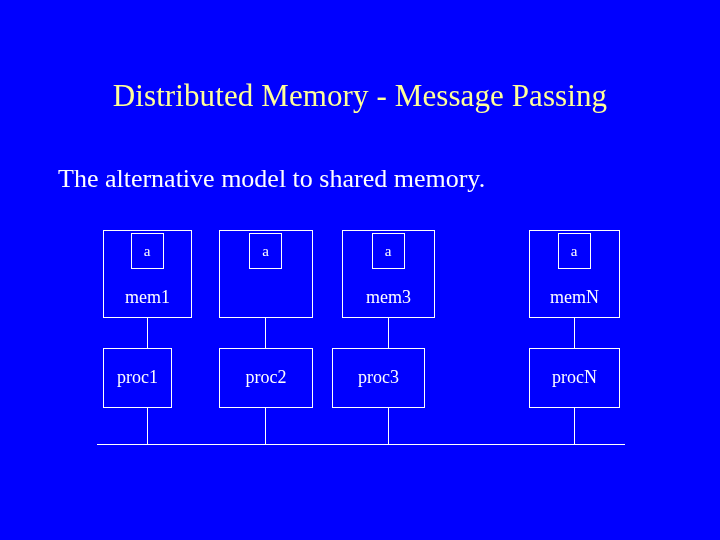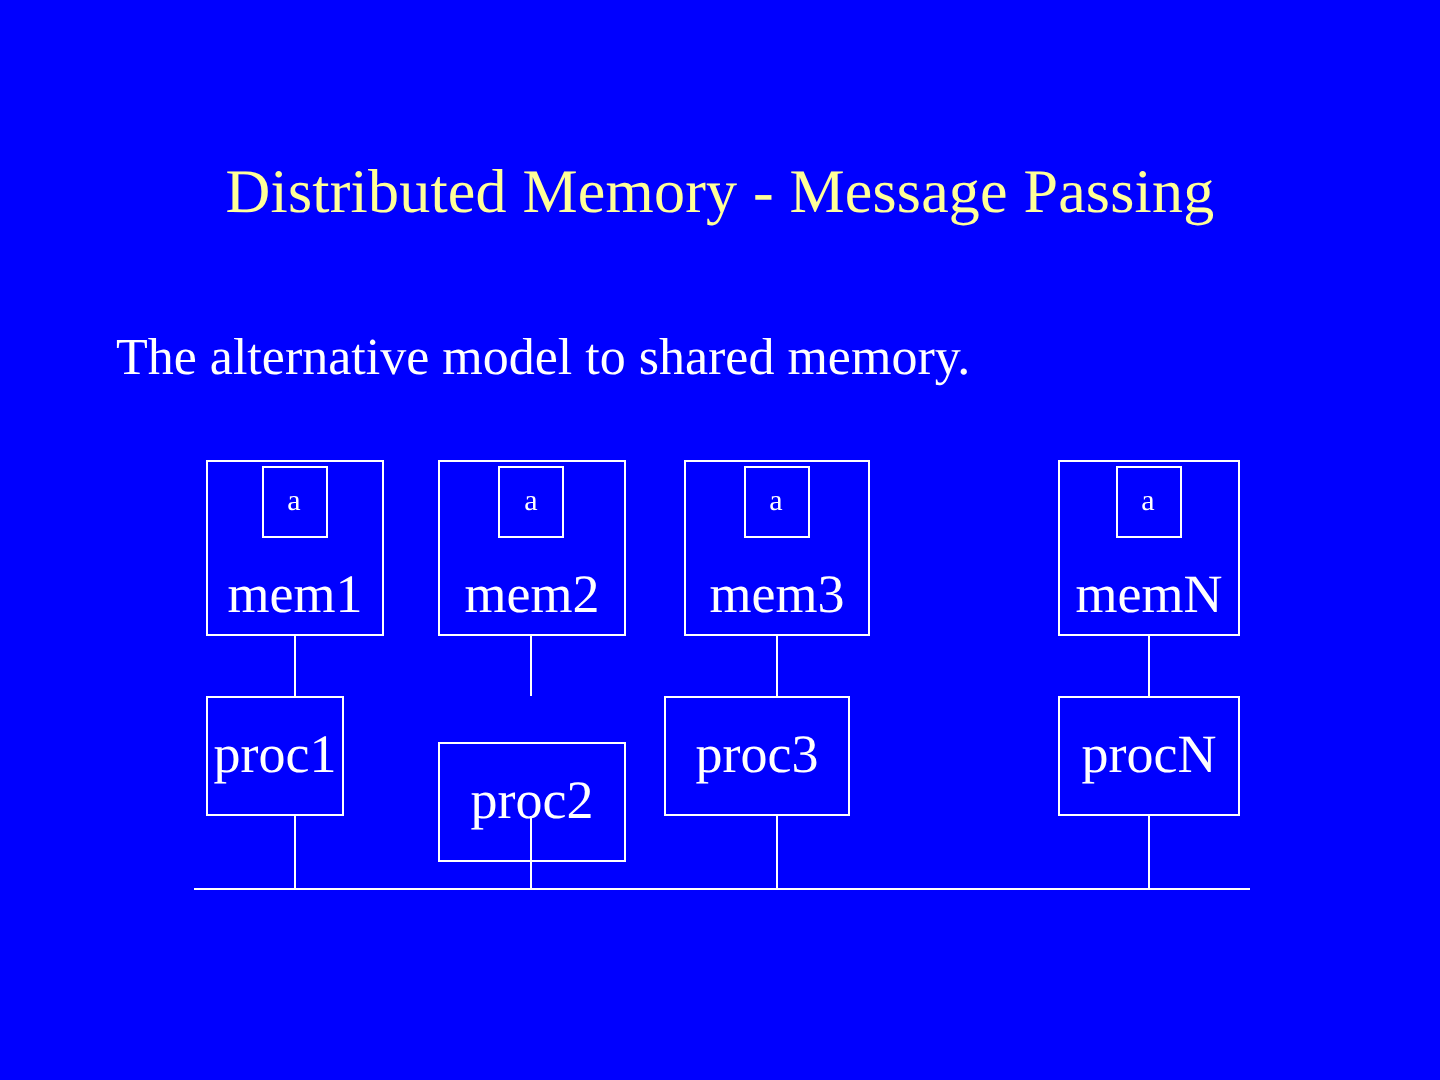--- a/index.html
+++ b/index.html
@@ -74,21 +74,21 @@
   .proc-box {
     top: 348px;
     height: 60px;
   }
 
   .box-label {
     position: absolute;
     left: 50%;
     transform: translateX(-50%);
     color: #ffffff;
-    font-size: 27px;
+    font-size: 18px;
     line-height: 28px;
     white-space: nowrap;
   }
   .mem-label {
     bottom: 6px;
   }
   .proc-label {
     top: 50%;
     margin-top: -15px;
   }
@@ -176,24 +176,23 @@
         <div class="box-label proc-label">proc1</div>
       </div>
       <div class="connector conn-proc-bus" style="left:147px;"></div>
     </div>
 
     <div class="node-col">
       <div class="mem-box" style="left:219px; width:94px;">
         <div class="a-cell">
           <div class="a-cell-label">a</div>
         </div>
-        <div class="box-label mem-label">mem2</div>
       </div>
       <div class="connector conn-mem-proc" style="left:265px;"></div>
-      <div class="proc-box" style="left:219px; width:94px;margin-top:23px;">
+      <div class="proc-box" style="left:219px; width:94px;">
         <div class="box-label proc-label">proc2</div>
       </div>
       <div class="connector conn-proc-bus" style="left:265px;"></div>
     </div>
 
     <div class="node-col">
       <div class="mem-box" style="left:342px; width:93px;">
         <div class="a-cell">
           <div class="a-cell-label">a</div>
         </div>

